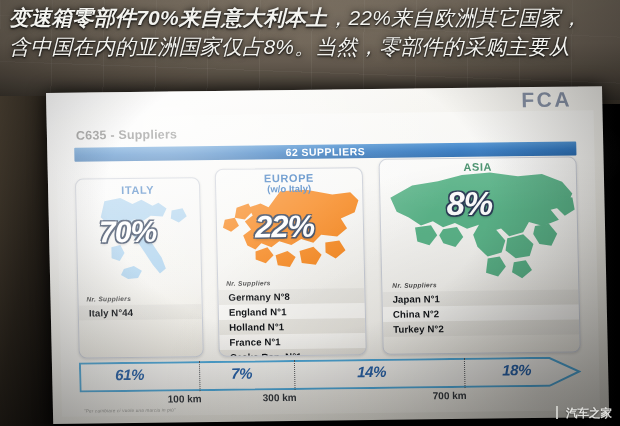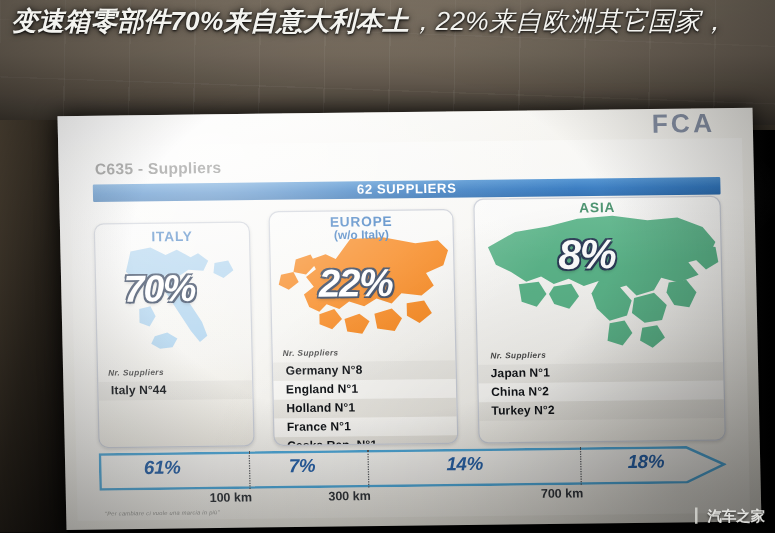--- a/index.html
+++ b/index.html
@@ -337,20 +337,21 @@
     </div>
 
     <div class="screen-sheen"></div>
   </div>
 
   <div class="glare"></div>
   <div class="vignette"></div>
 
   <div class="caption">
     <span class="ln"><b>变速箱零部件70%来自意大利本土</b><span>，22%来自欧洲其它国家，</span></span>
+    <span class="ln">含中国在内的亚洲国家仅占8%。当然，零部件的采购主要从</span>
   </div>
 
   <div class="watermark">
     <span class="wm-bar"></span>
     <span>汽车之家</span>
   </div>
 
 </div>
 
 </body></html>

